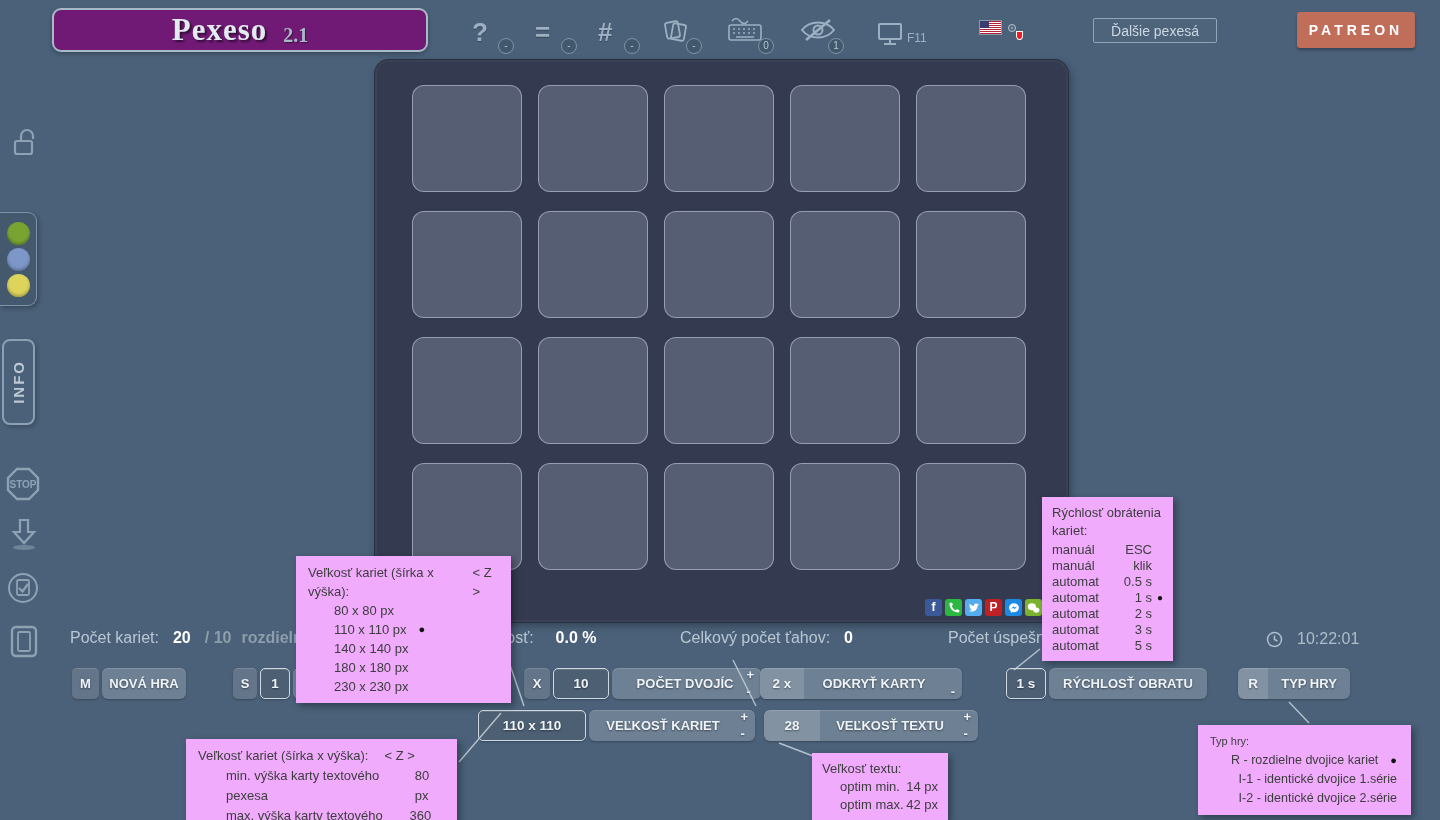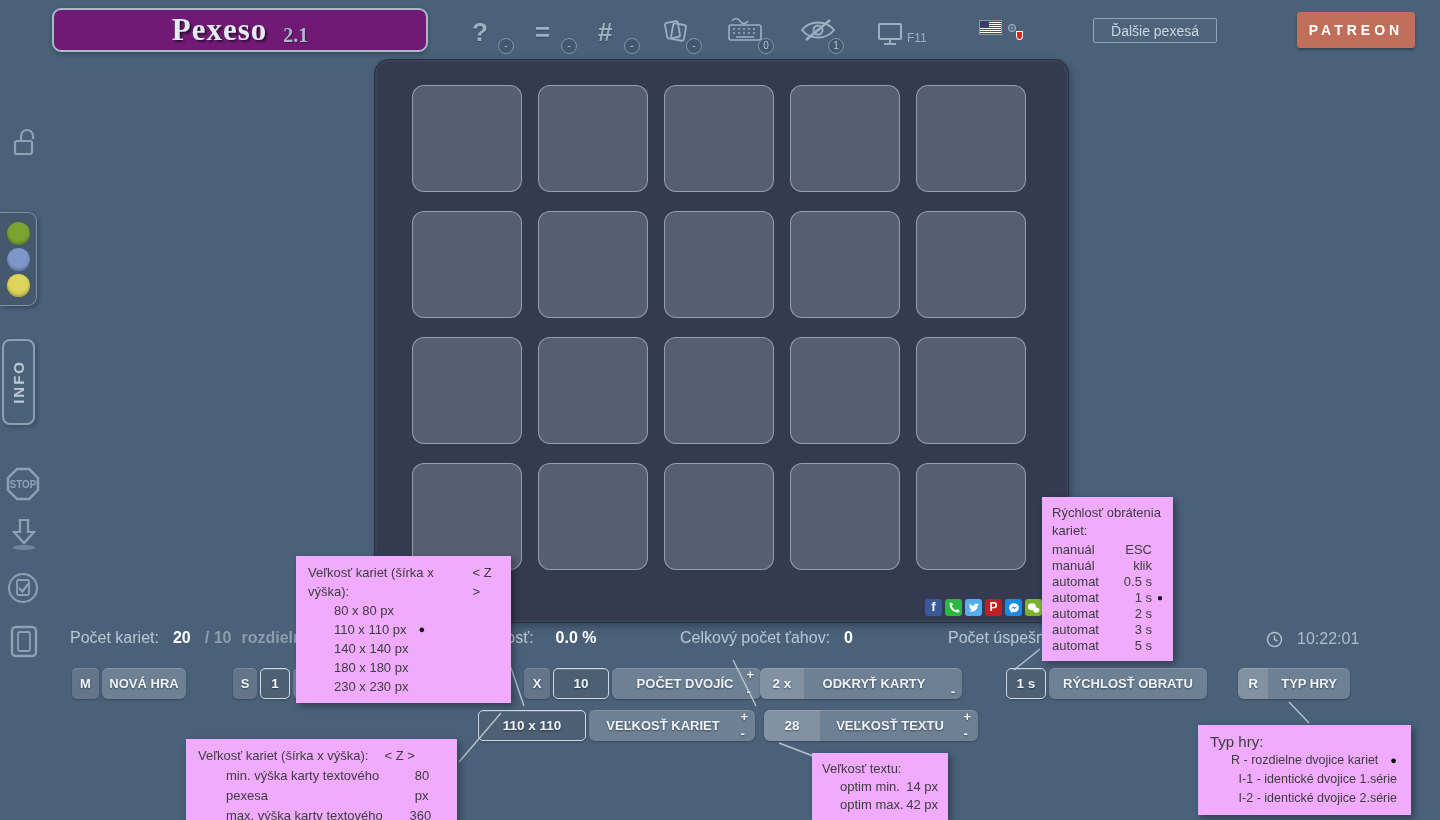--- a/index.html
+++ b/index.html
@@ -105,21 +105,21 @@
   #tip-flip .v{flex:1;text-align:right}
   #tip-flip .m2{width:11px;text-align:right;color:#111;font-size:10px}
   #tip-limits{left:186px;top:739px;width:271px;padding:7px 12px;line-height:20px}
   #tip-limits .row{margin-left:28px;display:flex}
   #tip-limits .row .v{margin-left:auto}
   #tip-text{left:812px;top:753px;width:136px;padding:7px 10px;line-height:18px}
   #tip-text .row{margin-left:18px;display:flex}
   #tip-text .row .v{margin-left:auto}
   #tip-type{left:1198px;top:725px;width:213px;padding:7px 12px;line-height:19px;font-size:12.5px}
   #tip-type .row{text-align:right;padding-right:2px}
-  #tip-type .t{font-size:15px}
+  #tip-type .t{font-size:11px}
 
   .lines{position:absolute;left:0;top:0;z-index:30;pointer-events:none}
   svg{display:block}
 </style>
 </head>
 <body>
 
 <div id="app">
 
   <div class="logo-box">

